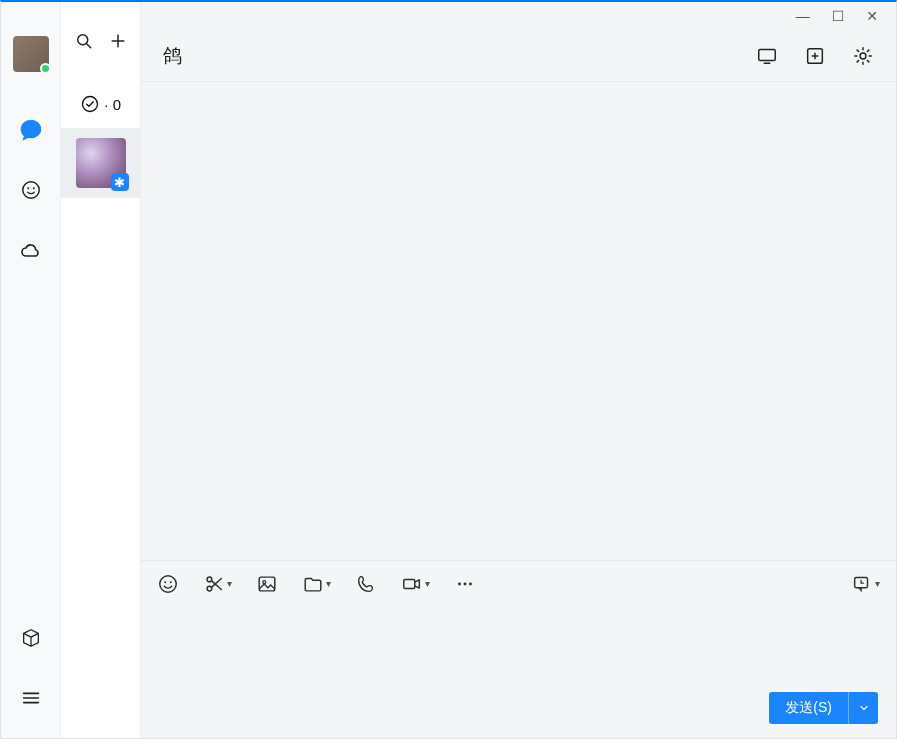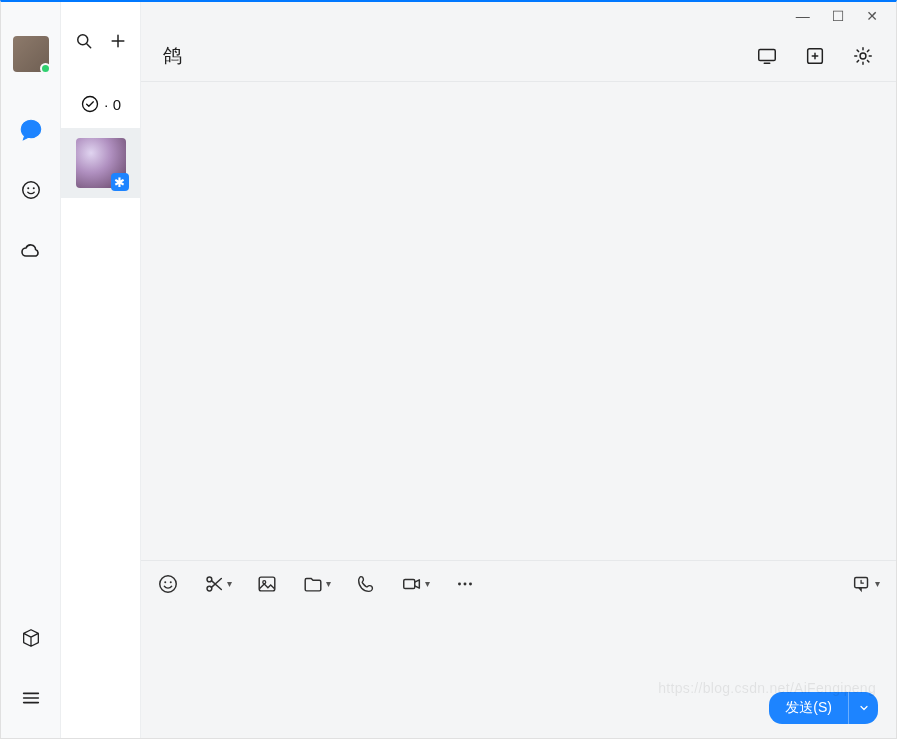--- a/index.html
+++ b/index.html
@@ -164,21 +164,21 @@
     height: 132px;
     background: #f4f5f6;
     position: relative;
   }
   .send-btn {
     position: absolute;
     right: 18px;
     bottom: 14px;
     display: flex;
     height: 32px;
-    border-radius: 13px;
+    border-radius: 3px;
     overflow: hidden;
     font-size: 14px;
     color: #fff;
     cursor: pointer;
   }
   .send-btn .label {
     background: #1d84ff;
     padding: 0 16px;
     display: flex; align-items: center;
   }
@@ -367,16 +367,15 @@
 
   <div class="editor">
     <div class="send-btn">
       <span class="label">发送(S)</span>
       <span class="more">
         <svg width="12" height="12" viewBox="0 0 24 24">
           <path d="M6 9l6 6 6-6" fill="none" stroke="#fff" stroke-width="2.4" stroke-linecap="round" stroke-linejoin="round"></path>
         </svg>
       </span>
     </div>
-    <div class="watermark">https://blog.csdn.net/AiFengipeng</div>
   </div>
 
 </div>
 
 </body></html>

